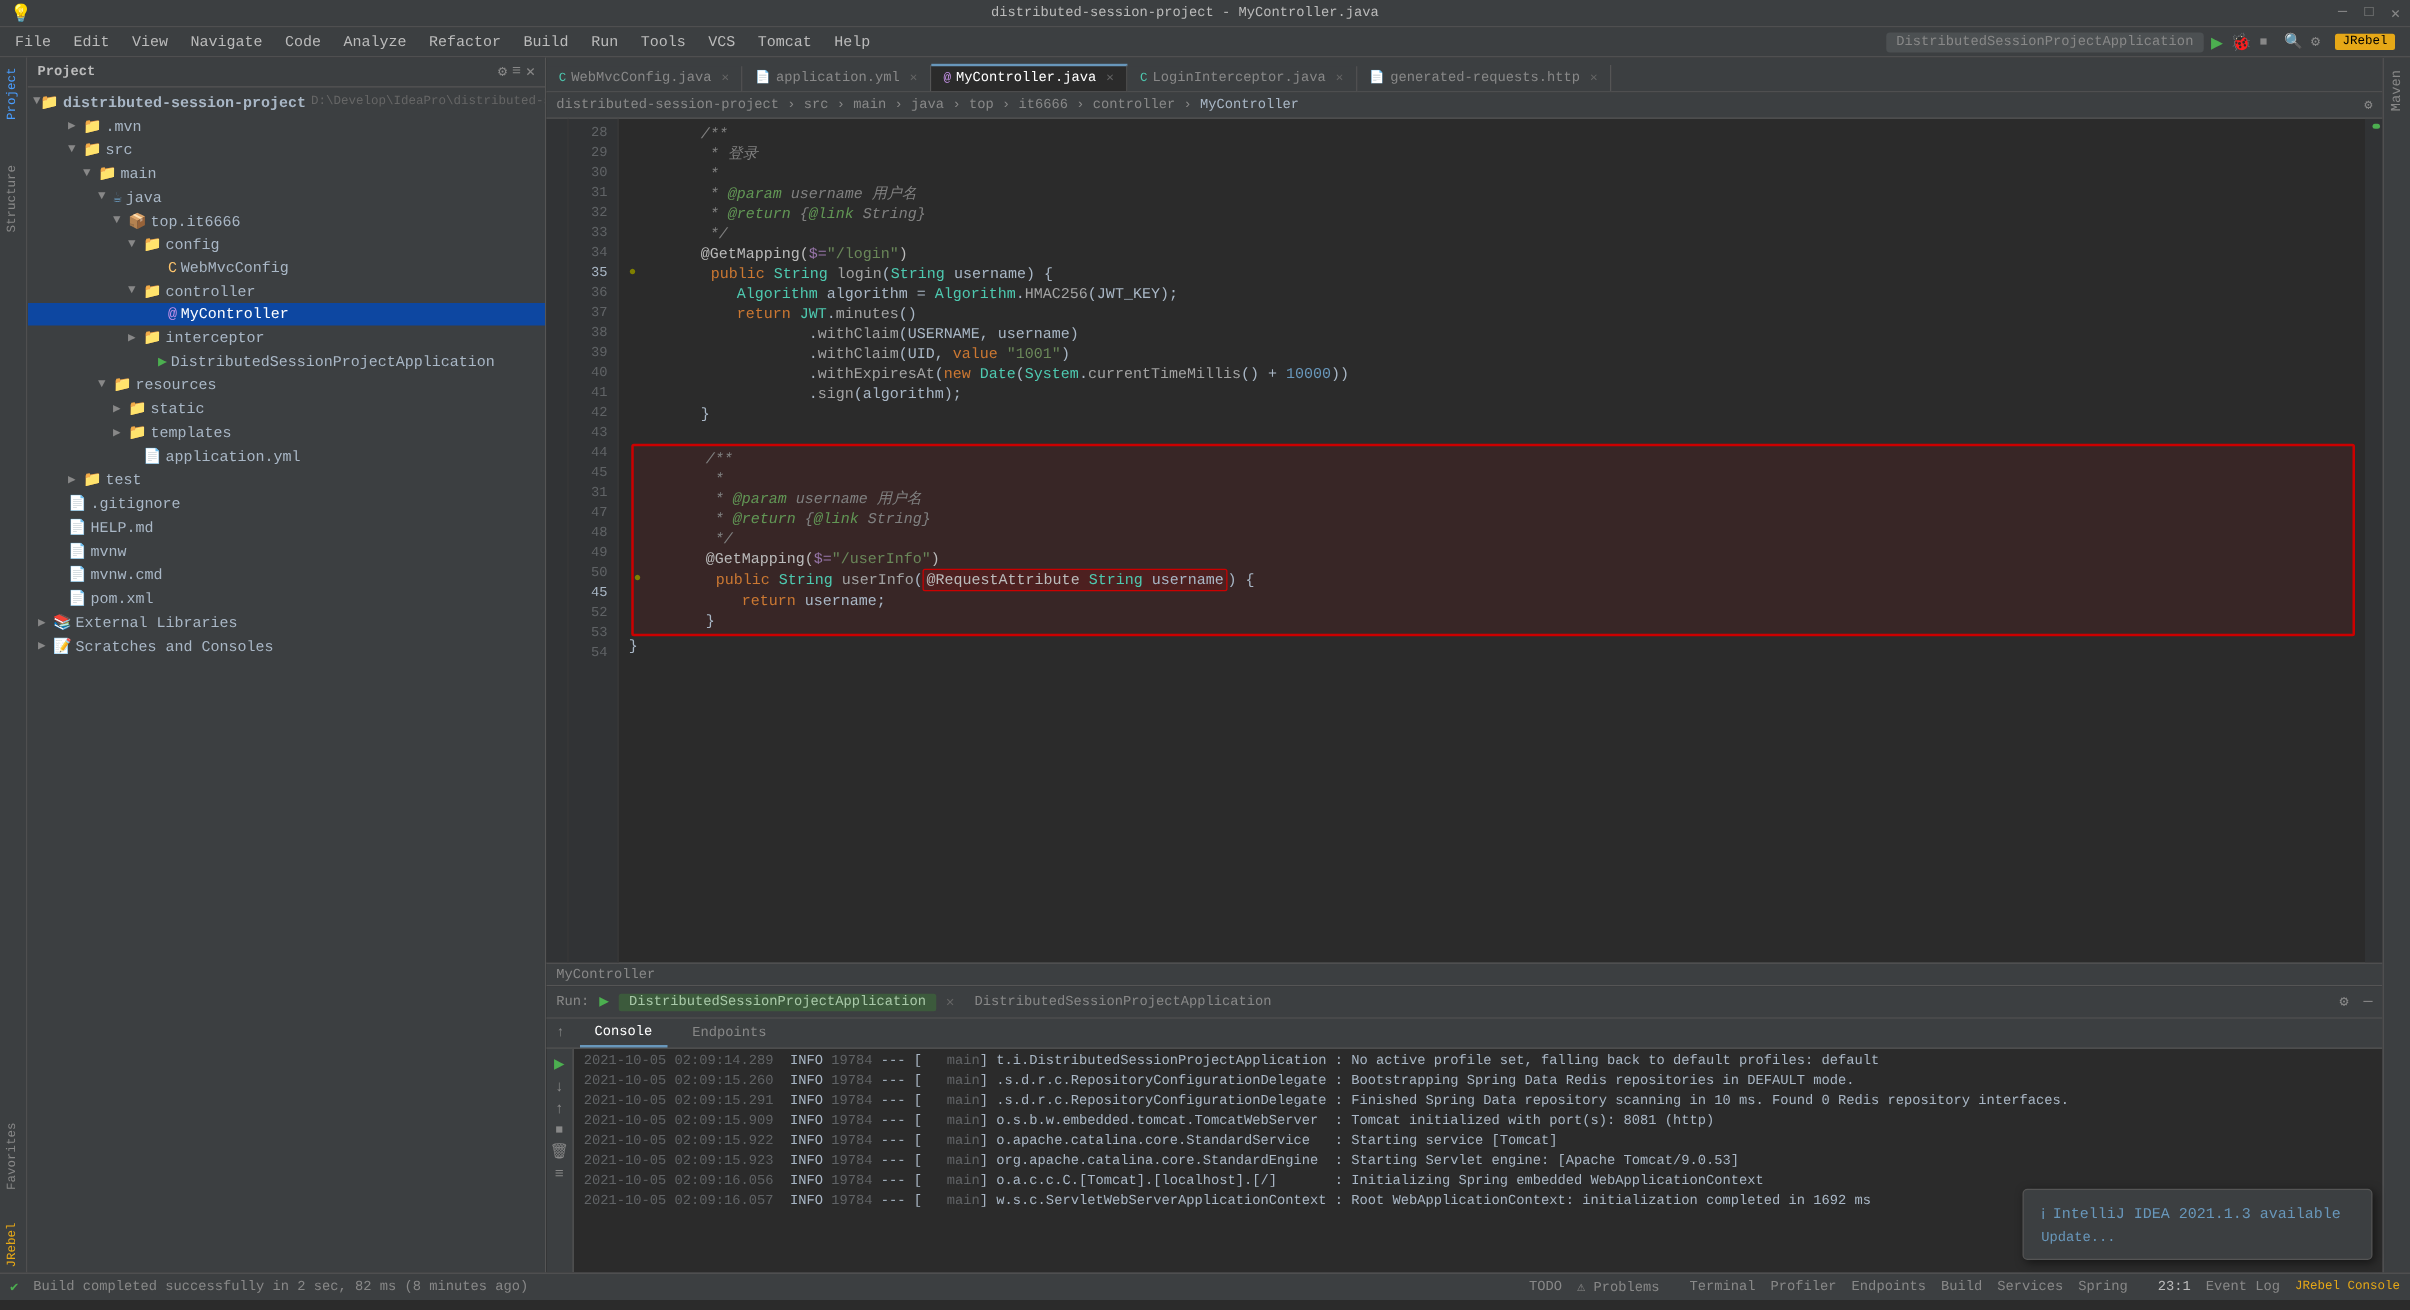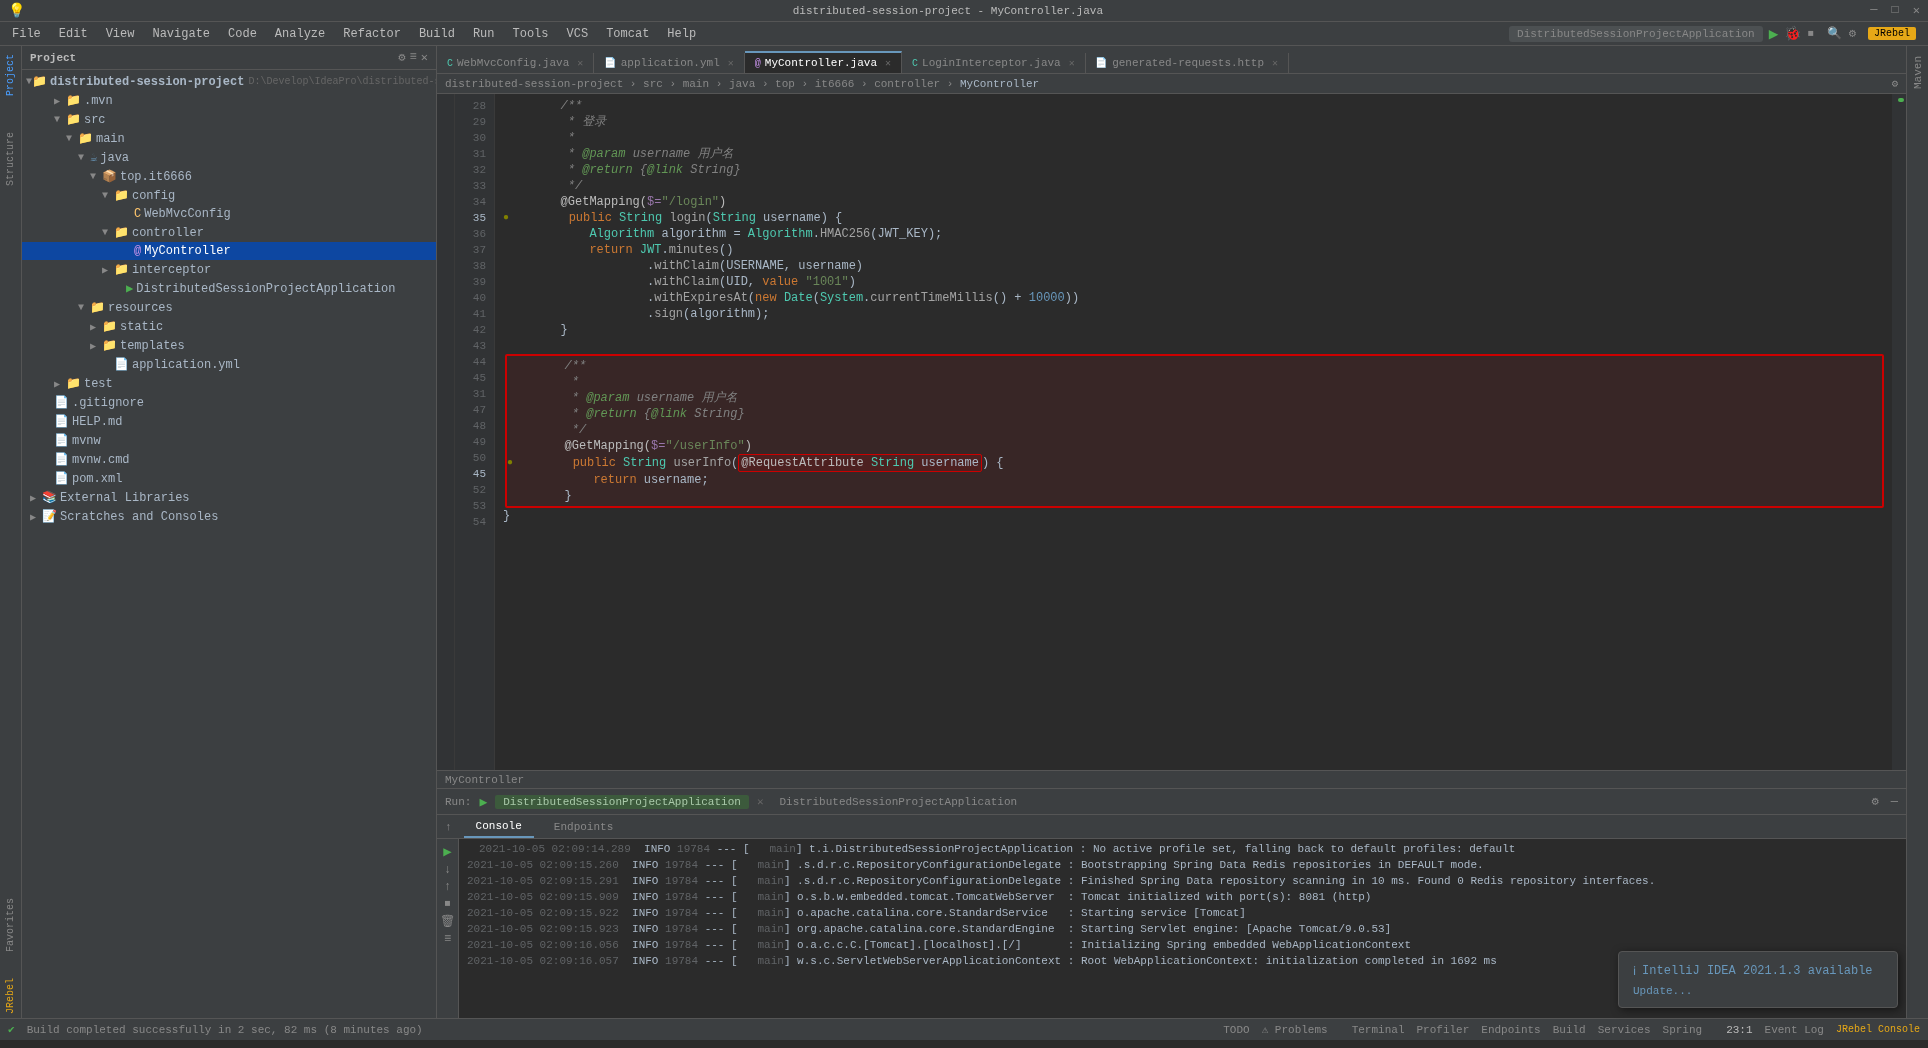--- a/index.html
+++ b/index.html
@@ -568,21 +568,21 @@
           <div style="width:22px; background:#3c3f41; border-right:1px solid #555; display:flex; flex-direction:column; align-items:center; padding-top:4px; gap:3px;">
             <span style="color:#4caf50; font-size:14px; cursor:pointer;">▶</span>
             <span style="color:#888; font-size:12px; cursor:pointer;">↓</span>
             <span style="color:#888; font-size:12px; cursor:pointer;">↑</span>
             <span style="color:#888; font-size:12px; cursor:pointer;">⏹</span>
             <span style="color:#888; font-size:12px; cursor:pointer;">🗑</span>
             <span style="color:#888; font-size:12px; cursor:pointer;">≡</span>
           </div>
 
           <div id="console-output">
-            <div class="console-line"><span style="color:#606366;margin-left:12px;">2021-10-05 02:09:14.289</span>  <span style="color:#a9b7c6;">INFO</span> <span style="color:#606366;">19784</span> --- [   <span style="color:#606366;">main</span>] t.i.DistributedSessionProjectApplication : No active profile set, falling back to default profiles: default</div>
+            <div class="console-line"><span style="color:#606366;">2021-10-05 02:09:14.289</span>  <span style="color:#a9b7c6;">INFO</span> <span style="color:#606366;">19784</span> --- [   <span style="color:#606366;">main</span>] t.i.DistributedSessionProjectApplication : No active profile set, falling back to default profiles: default</div>
             <div class="console-line"><span style="color:#606366;">2021-10-05 02:09:15.260</span>  <span style="color:#a9b7c6;">INFO</span> <span style="color:#606366;">19784</span> --- [   <span style="color:#606366;">main</span>] .s.d.r.c.RepositoryConfigurationDelegate : Bootstrapping Spring Data Redis repositories in DEFAULT mode.</div>
             <div class="console-line"><span style="color:#606366;">2021-10-05 02:09:15.291</span>  <span style="color:#a9b7c6;">INFO</span> <span style="color:#606366;">19784</span> --- [   <span style="color:#606366;">main</span>] .s.d.r.c.RepositoryConfigurationDelegate : Finished Spring Data repository scanning in 10 ms. Found 0 Redis repository interfaces.</div>
             <div class="console-line"><span style="color:#606366;">2021-10-05 02:09:15.909</span>  <span style="color:#a9b7c6;">INFO</span> <span style="color:#606366;">19784</span> --- [   <span style="color:#606366;">main</span>] o.s.b.w.embedded.tomcat.TomcatWebServer  : Tomcat initialized with port(s): 8081 (http)</div>
             <div class="console-line"><span style="color:#606366;">2021-10-05 02:09:15.922</span>  <span style="color:#a9b7c6;">INFO</span> <span style="color:#606366;">19784</span> --- [   <span style="color:#606366;">main</span>] o.apache.catalina.core.StandardService   : Starting service [Tomcat]</div>
             <div class="console-line"><span style="color:#606366;">2021-10-05 02:09:15.923</span>  <span style="color:#a9b7c6;">INFO</span> <span style="color:#606366;">19784</span> --- [   <span style="color:#606366;">main</span>] org.apache.catalina.core.StandardEngine  : Starting Servlet engine: [Apache Tomcat/9.0.53]</div>
             <div class="console-line"><span style="color:#606366;">2021-10-05 02:09:16.056</span>  <span style="color:#a9b7c6;">INFO</span> <span style="color:#606366;">19784</span> --- [   <span style="color:#606366;">main</span>] o.a.c.c.C.[Tomcat].[localhost].[/]       : Initializing Spring embedded WebApplicationContext</div>
             <div class="console-line"><span style="color:#606366;">2021-10-05 02:09:16.057</span>  <span style="color:#a9b7c6;">INFO</span> <span style="color:#606366;">19784</span> --- [   <span style="color:#606366;">main</span>] w.s.c.ServletWebServerApplicationContext : Root WebApplicationContext: initialization completed in 1692 ms</div>
           </div>
         </div>
       </div>

